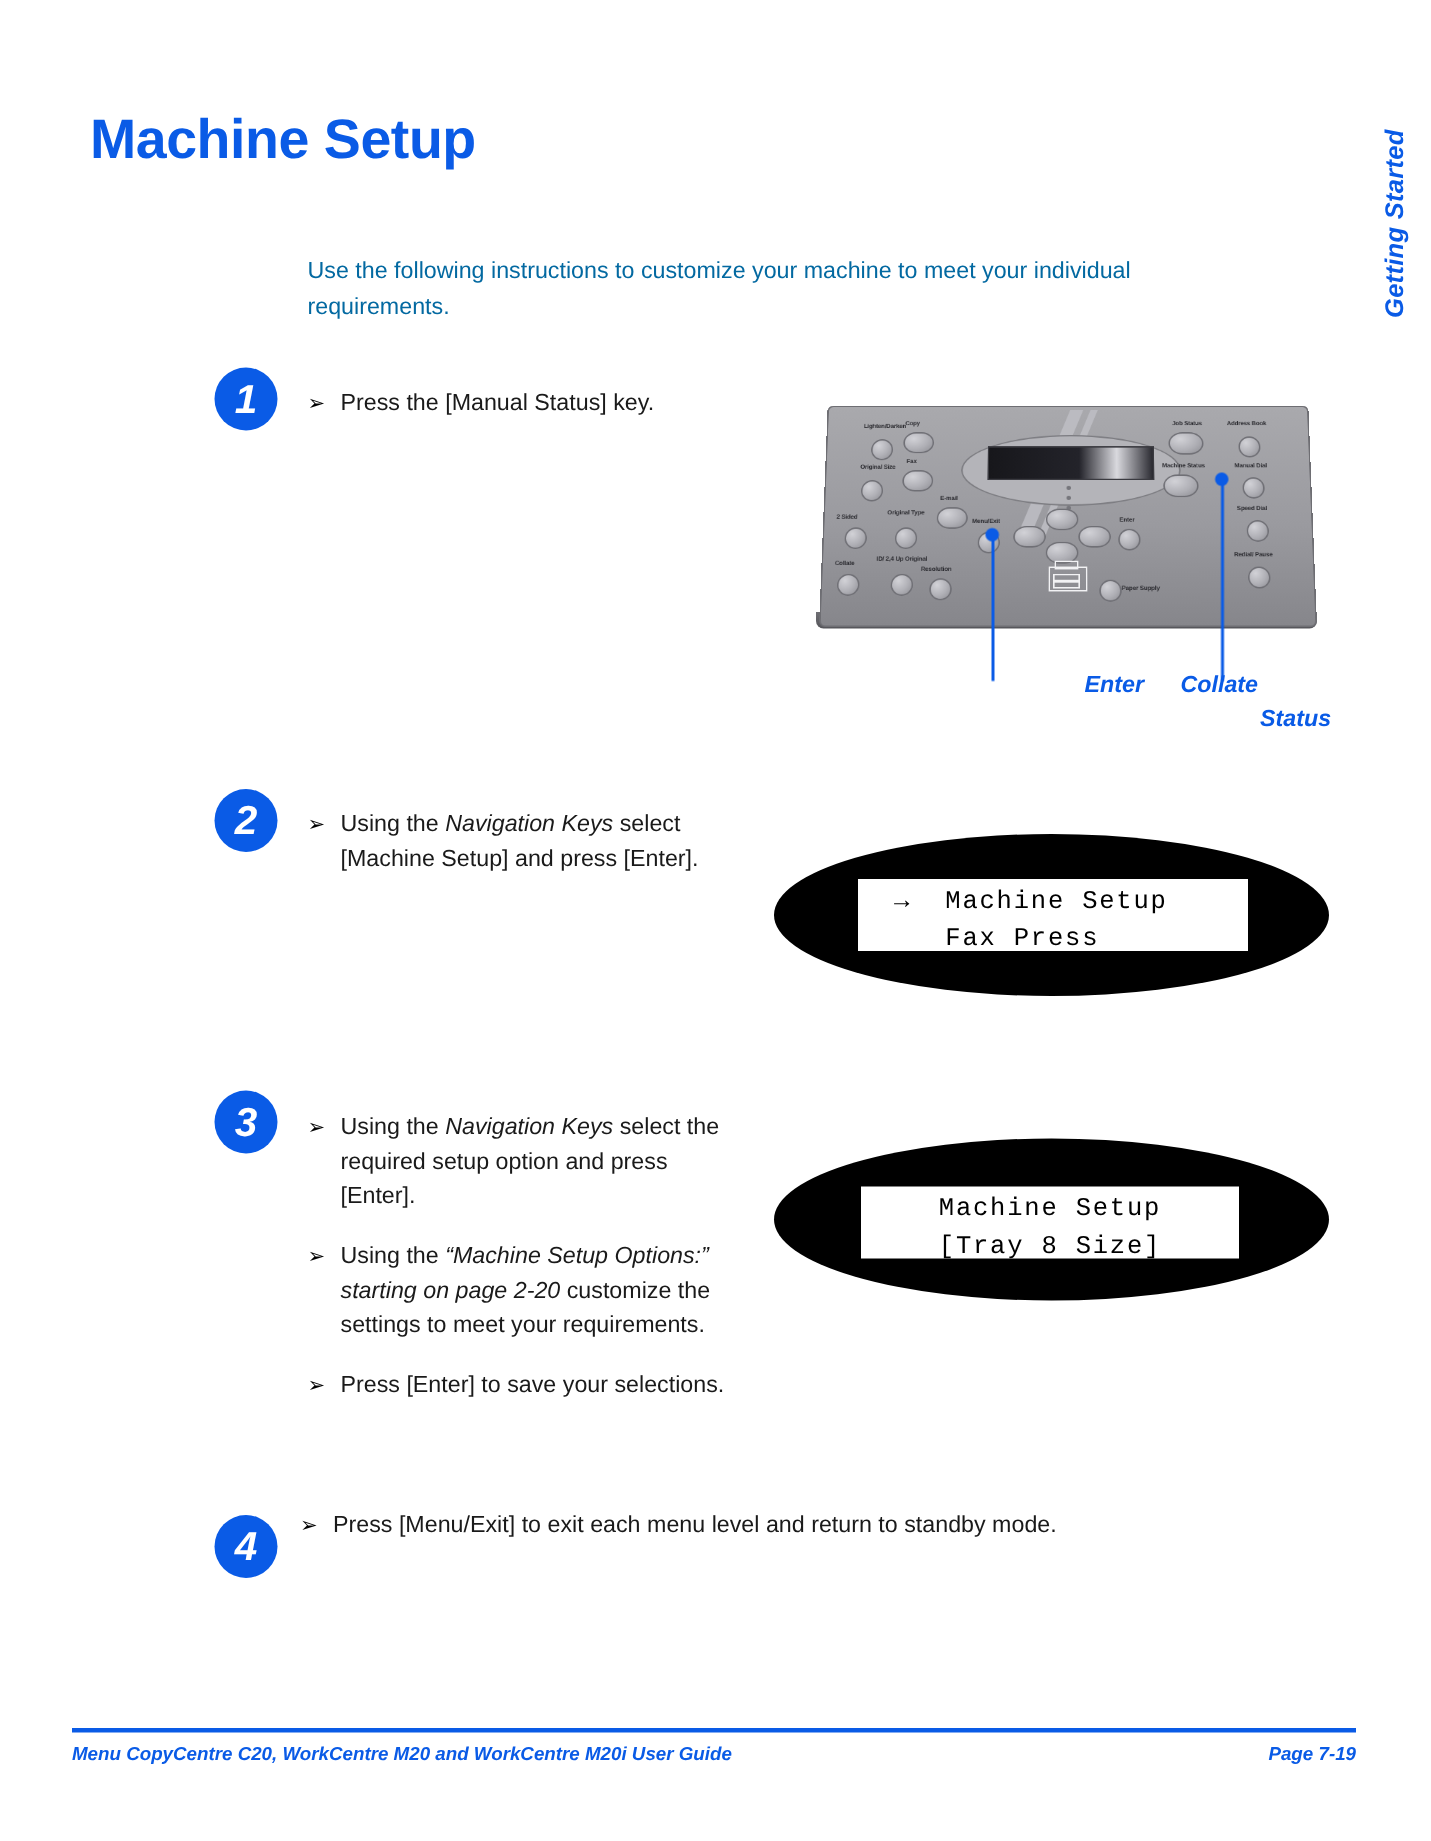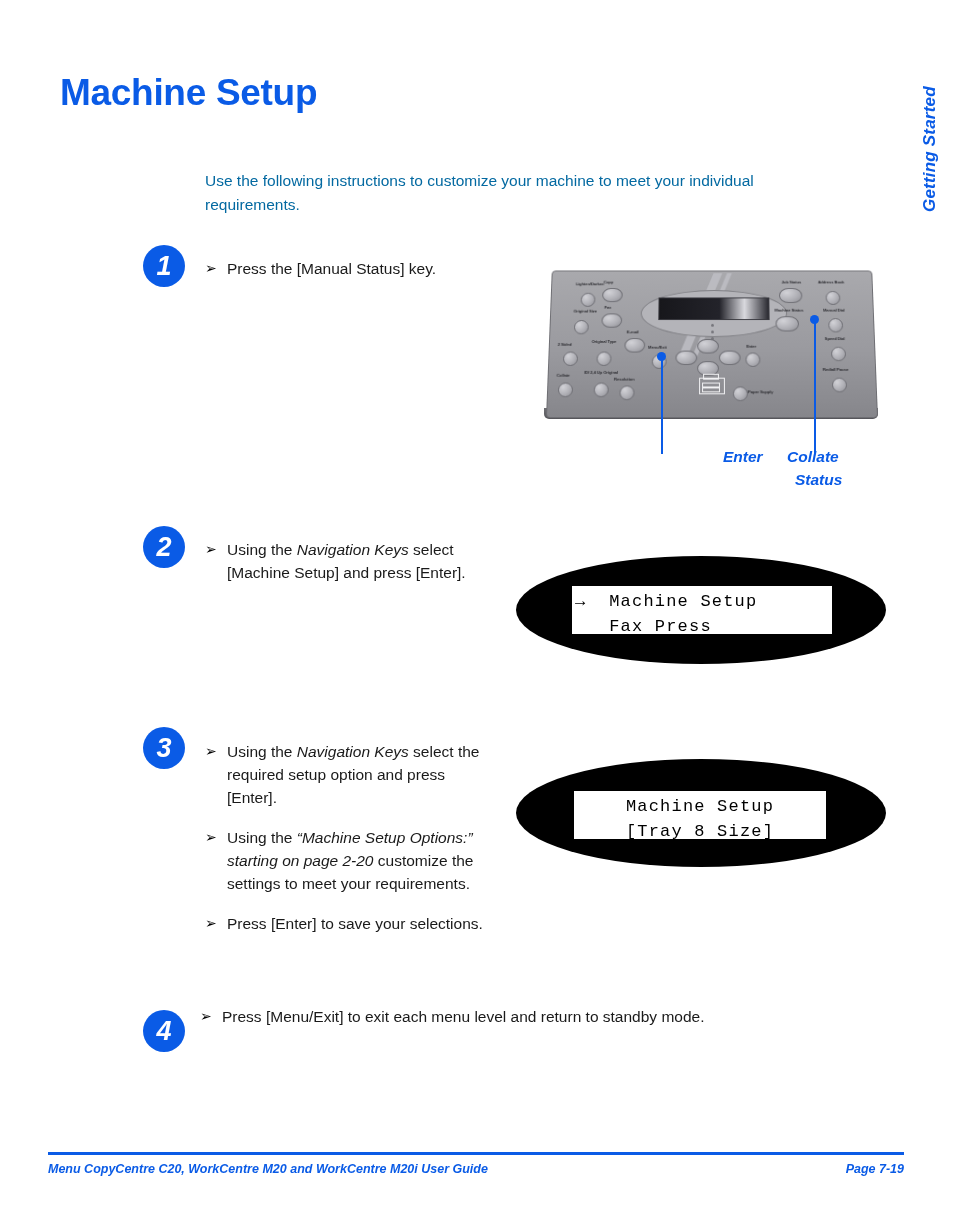--- a/index.html
+++ b/index.html
@@ -379,35 +379,35 @@
 
     <div class="callout-dot" style="left:114px;top:94px;"></div>
     <div class="callout-line" style="left:118px;top:100px;height:96px;"></div>
 
     <div class="callout-dot" style="left:267px;top:57px;"></div>
     <div class="callout-line" style="left:271px;top:63px;height:133px;"></div>
   </div>
 
   <div class="callout-label" style="left:723px;top:445px;">Enter</div>
   <div class="callout-label" style="left:787px;top:445px;">Collate</div>
-  <div class="callout-label" style="left:795px;top:468px;">Status</div>
+  <div class="callout-label" style="left:840px;top:468px;">Status</div>
 
   <div class="step">
     <div class="step-badge" style="left:143px;top:526px;">2</div>
     <div class="step-body" style="left:205px;top:538px;width:300px;">
       <div class="bullet-row">
         <span class="bullet-mark">➢</span>
         <span class="bullet-text"><span>Using the </span><i>Navigation Keys</i><span> select [Machine Setup] and press [Enter].</span></span>
       </div>
     </div>
   </div>
 
   <div class="bubble" style="left:516px;top:556px;width:370px;height:108px;">
     <div class="bubble-oval"></div>
-    <div class="bubble-screen" style="left:56px;top:30px;width:260px;height:48px;padding:3px 0 0 3px;"><span>→  Machine Setup</span><br><span>   Fax Press</span></div>
+    <div class="bubble-screen" style="left:56px;top:30px;width:260px;height:48px;padding:3px 0 0 24px;"><span>→  Machine Setup</span><br><span>   Fax Press</span></div>
   </div>
 
   <div class="step">
     <div class="step-badge" style="left:143px;top:727px;">3</div>
     <div class="step-body" style="left:205px;top:740px;width:290px;">
       <div class="bullet-row">
         <span class="bullet-mark">➢</span>
         <span class="bullet-text"><span>Using the </span><i>Navigation Keys</i><span> select the required setup option and press [Enter].</span></span>
       </div>
       <div class="bullet-row">

